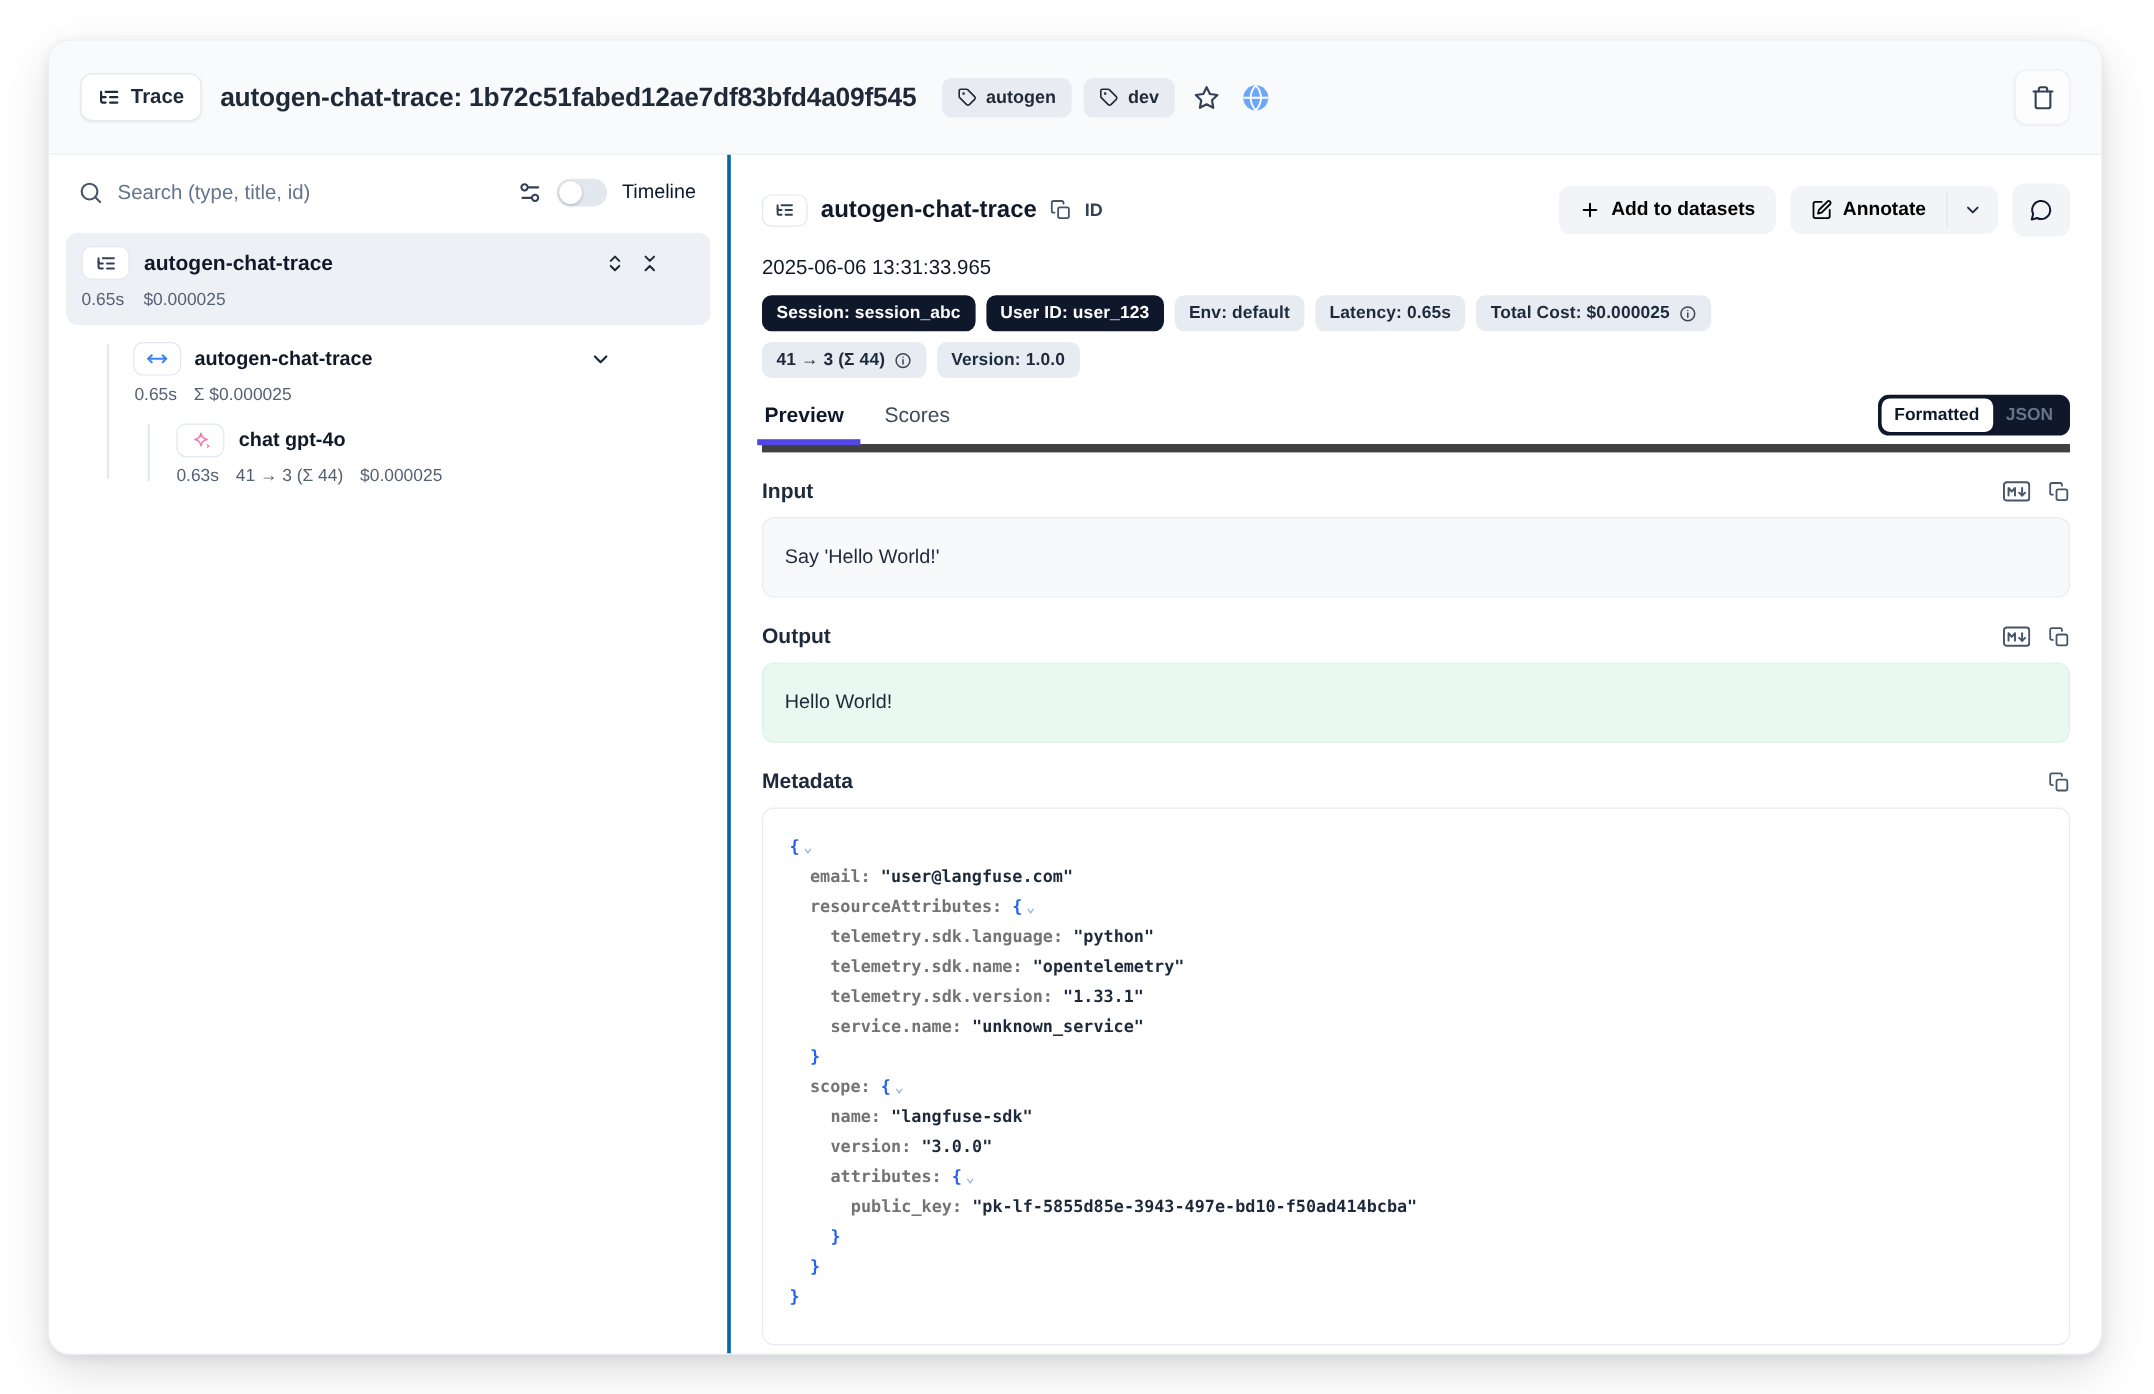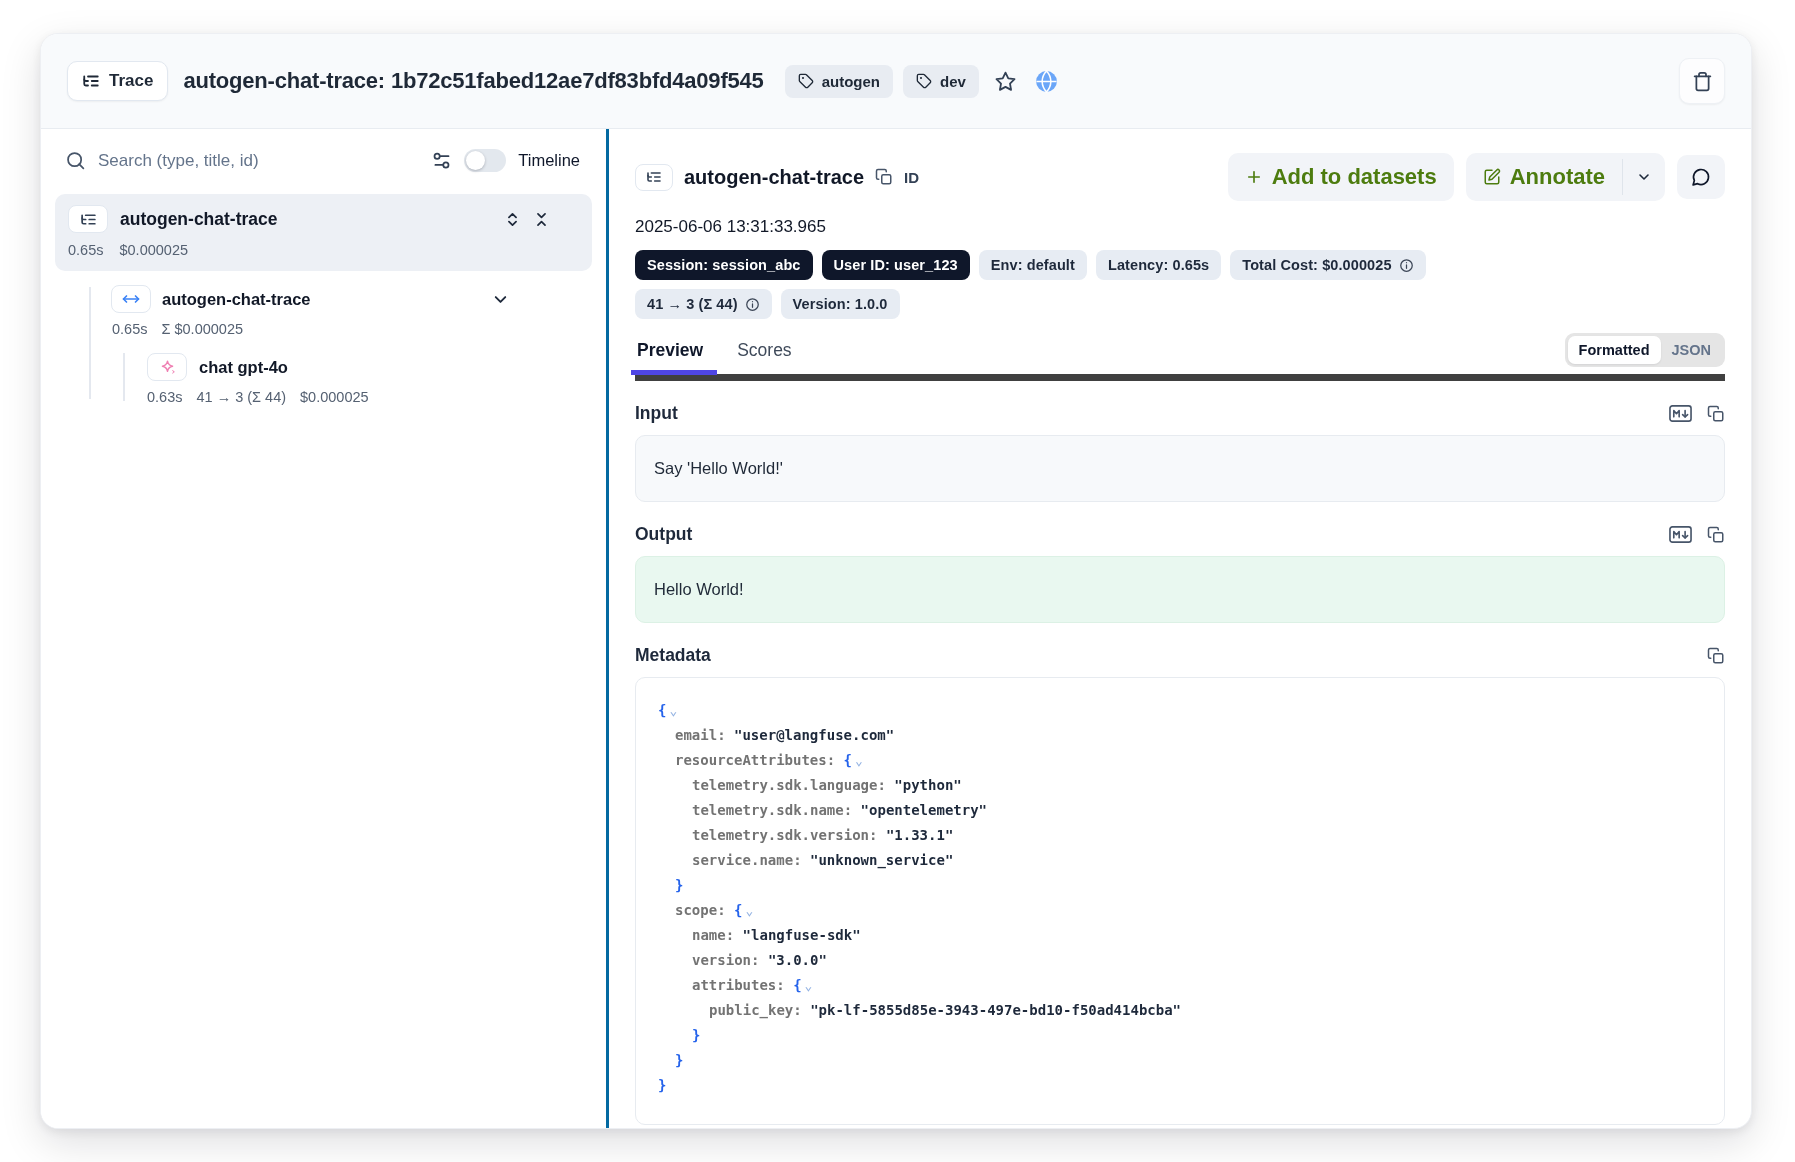--- a/index.html
+++ b/index.html
@@ -79,21 +79,21 @@
 
   
   .main { flex:1; padding:24px 26px 0 26px; min-width:0; overflow:hidden; }
   .main-title-row { display:flex; align-items:center; gap:11px; }
   .main-title { font-size:20px; font-weight:700; color:#111827; }
   .copy-ic { color:#475569; cursor:pointer; display:flex; }
   .id-lbl { font-size:15px; font-weight:600; color:#334155; }
   .actions { margin-left:auto; display:flex; gap:12px; align-items:center; }
   .btn {
     display:flex; align-items:center; gap:9px; background:#f2f4f8; border:none; border-radius:10px;
-    padding:11px 17px; font-size:22px; font-weight:600; color:#4d7c0f; font-family:inherit; cursor:pointer;
+    padding:11px 17px; font-size:16px; font-weight:600; color:#000000; font-family:inherit; cursor:pointer;
   }
   .split { display:flex; align-items:stretch; background:#f2f4f8; border-radius:10px; overflow:hidden; }
   .split .btn { border-radius:0; background:transparent; }
   .split-div { width:1px; background:#dfe4eb; margin:6px 0; }
   .split-caret { display:flex; align-items:center; padding:0 13px; color:#1e293b; cursor:pointer; }
   .sq-btn { width:48px; height:44px; background:#f2f4f8; border:none; border-radius:10px; display:flex; align-items:center; justify-content:center; color:#0f172a; cursor:pointer; }
 
   .timestamp { margin-top:16px; font-size:17px; font-weight:500; color:#111827; }
 
   .badge-rows { margin-top:13px; display:flex; flex-direction:column; gap:9px; }
@@ -103,21 +103,21 @@
     font-size:14.5px; font-weight:700; letter-spacing:.1px;
   }
   .meta-badge.dark { background:#0f172a; color:#ffffff; }
   .meta-badge.light { background:#e7ecf3; color:#1e293b; }
   .meta-badge svg { opacity:.85; }
 
   .tabs-row { margin-top:14px; display:flex; align-items:flex-end; gap:30px; border-bottom:7px solid #404040; position:relative; }
   .tab { font-size:17.5px; padding:6px 2px 13px; color:#3f4a5a; font-weight:500; cursor:pointer; position:relative; }
   .tab.active { color:#0f172a; font-weight:600; }
   .tab.active::after { content:""; position:absolute; left:-4px; right:-12px; bottom:-1px; height:5px; background:#4f46e5; }
-  .seg { margin-left:auto; margin-bottom:7px; background:#e5e5e5; border-radius:9px; padding:3px; display:flex; }
+  .seg { margin-left:auto; margin-bottom:7px; background:#0f172a; border-radius:9px; padding:3px; display:flex; }
   .seg-item { font-size:14.5px; font-weight:600; padding:6px 11px; border-radius:7px; color:#64748b; cursor:pointer; }
   .seg-item.active { background:#fff; color:#0f172a; box-shadow:0 1px 2px rgba(2,8,23,.08); }
 
   .section-head { margin-top:22px; display:flex; align-items:center; font-size:17.5px; font-weight:600; color:#1e293b; }
   .head-icons { margin-left:auto; display:flex; gap:15px; color:#475569; align-items:center; }
   .head-icons span { cursor:pointer; display:flex; }
   .content-box { margin-top:11px; border-radius:10px; padding:23px 18px; font-size:16.5px; color:#1f2937; }
   .input-box { background:#f7f9fb; border:1px solid #e7ebf0; }
   .output-box { background:#e9f8f0; border:1px solid #dcf1e5; }
 

